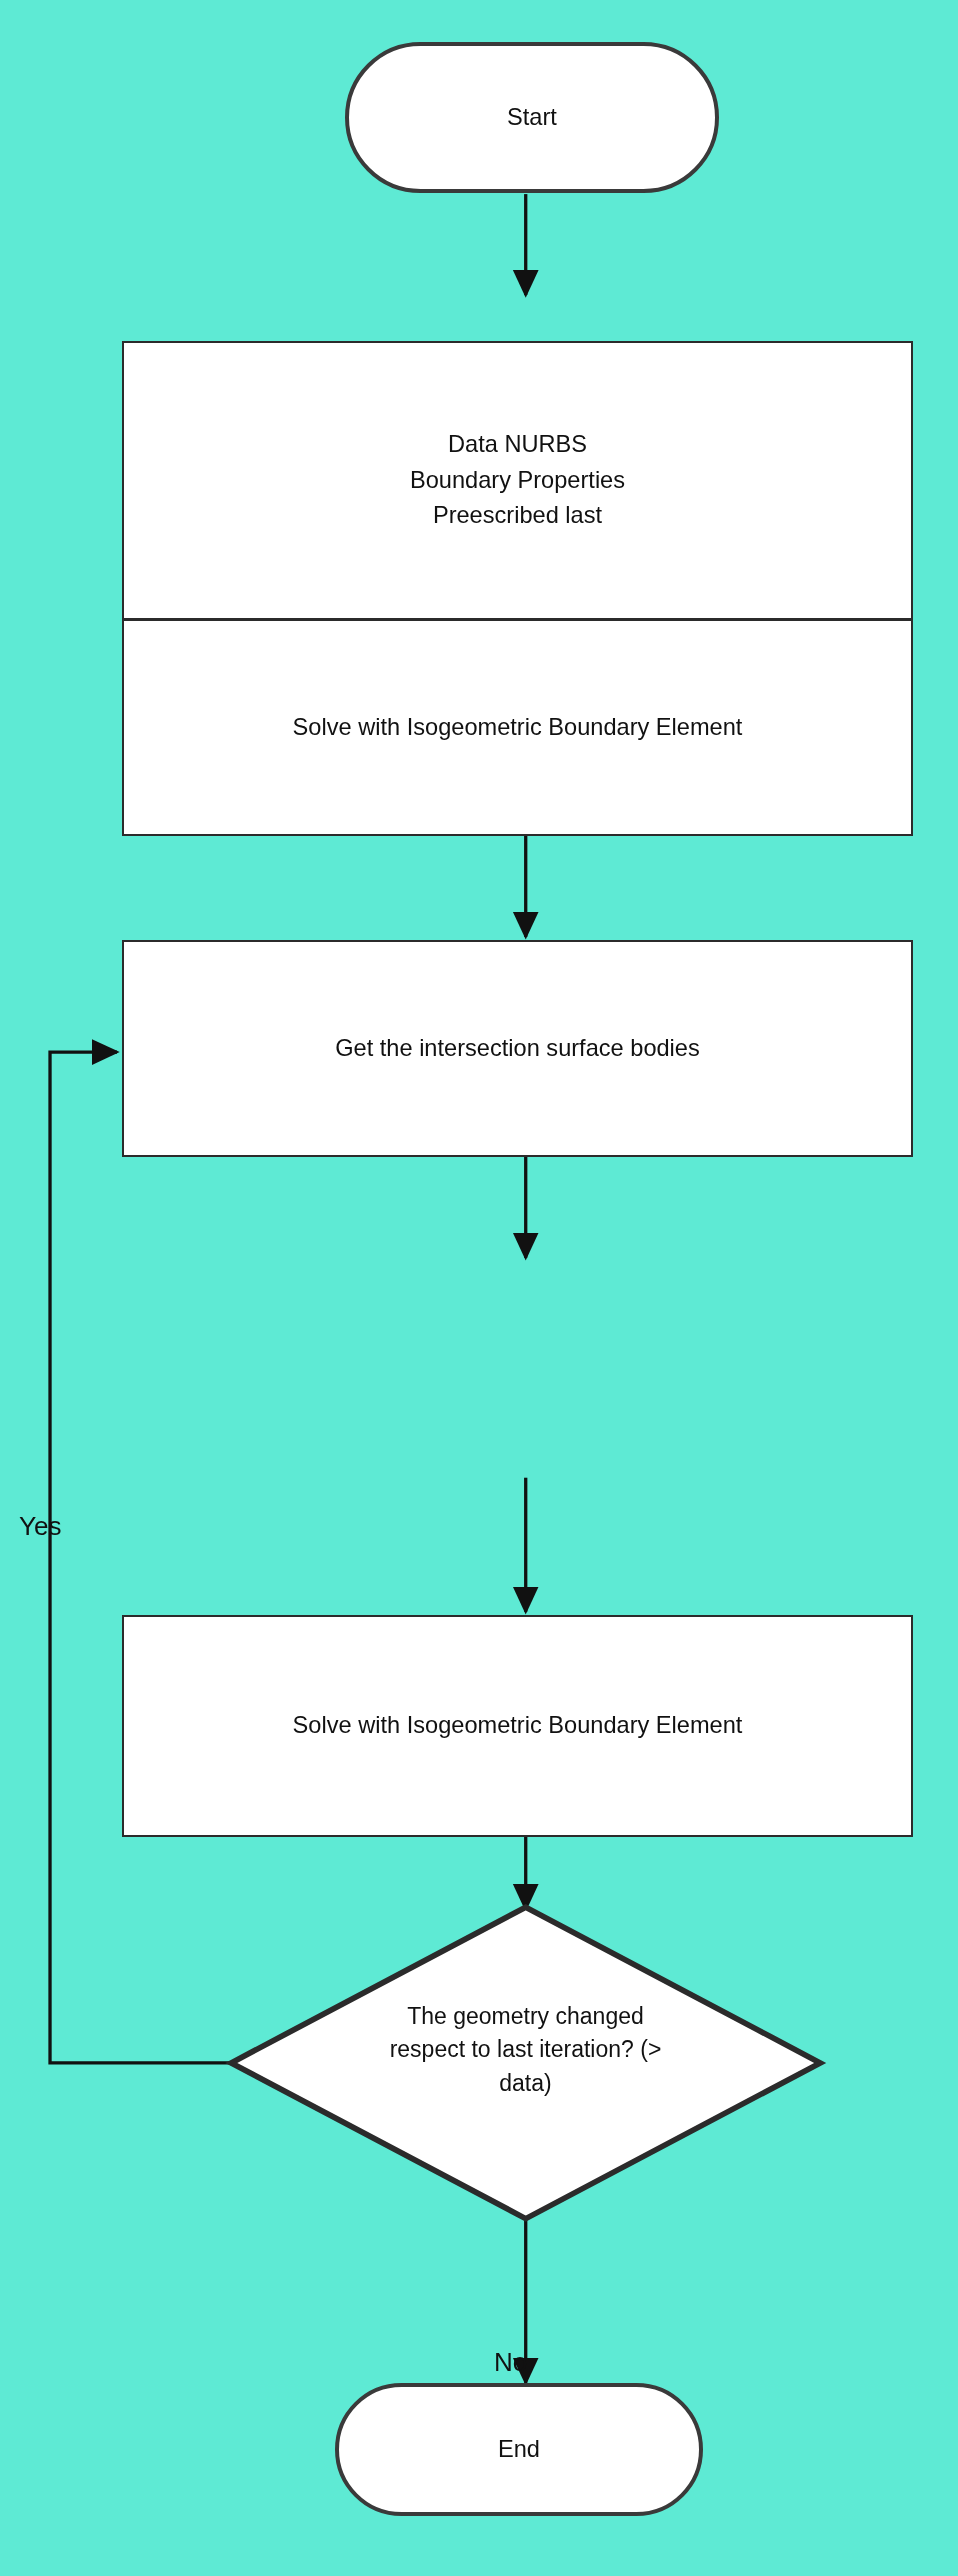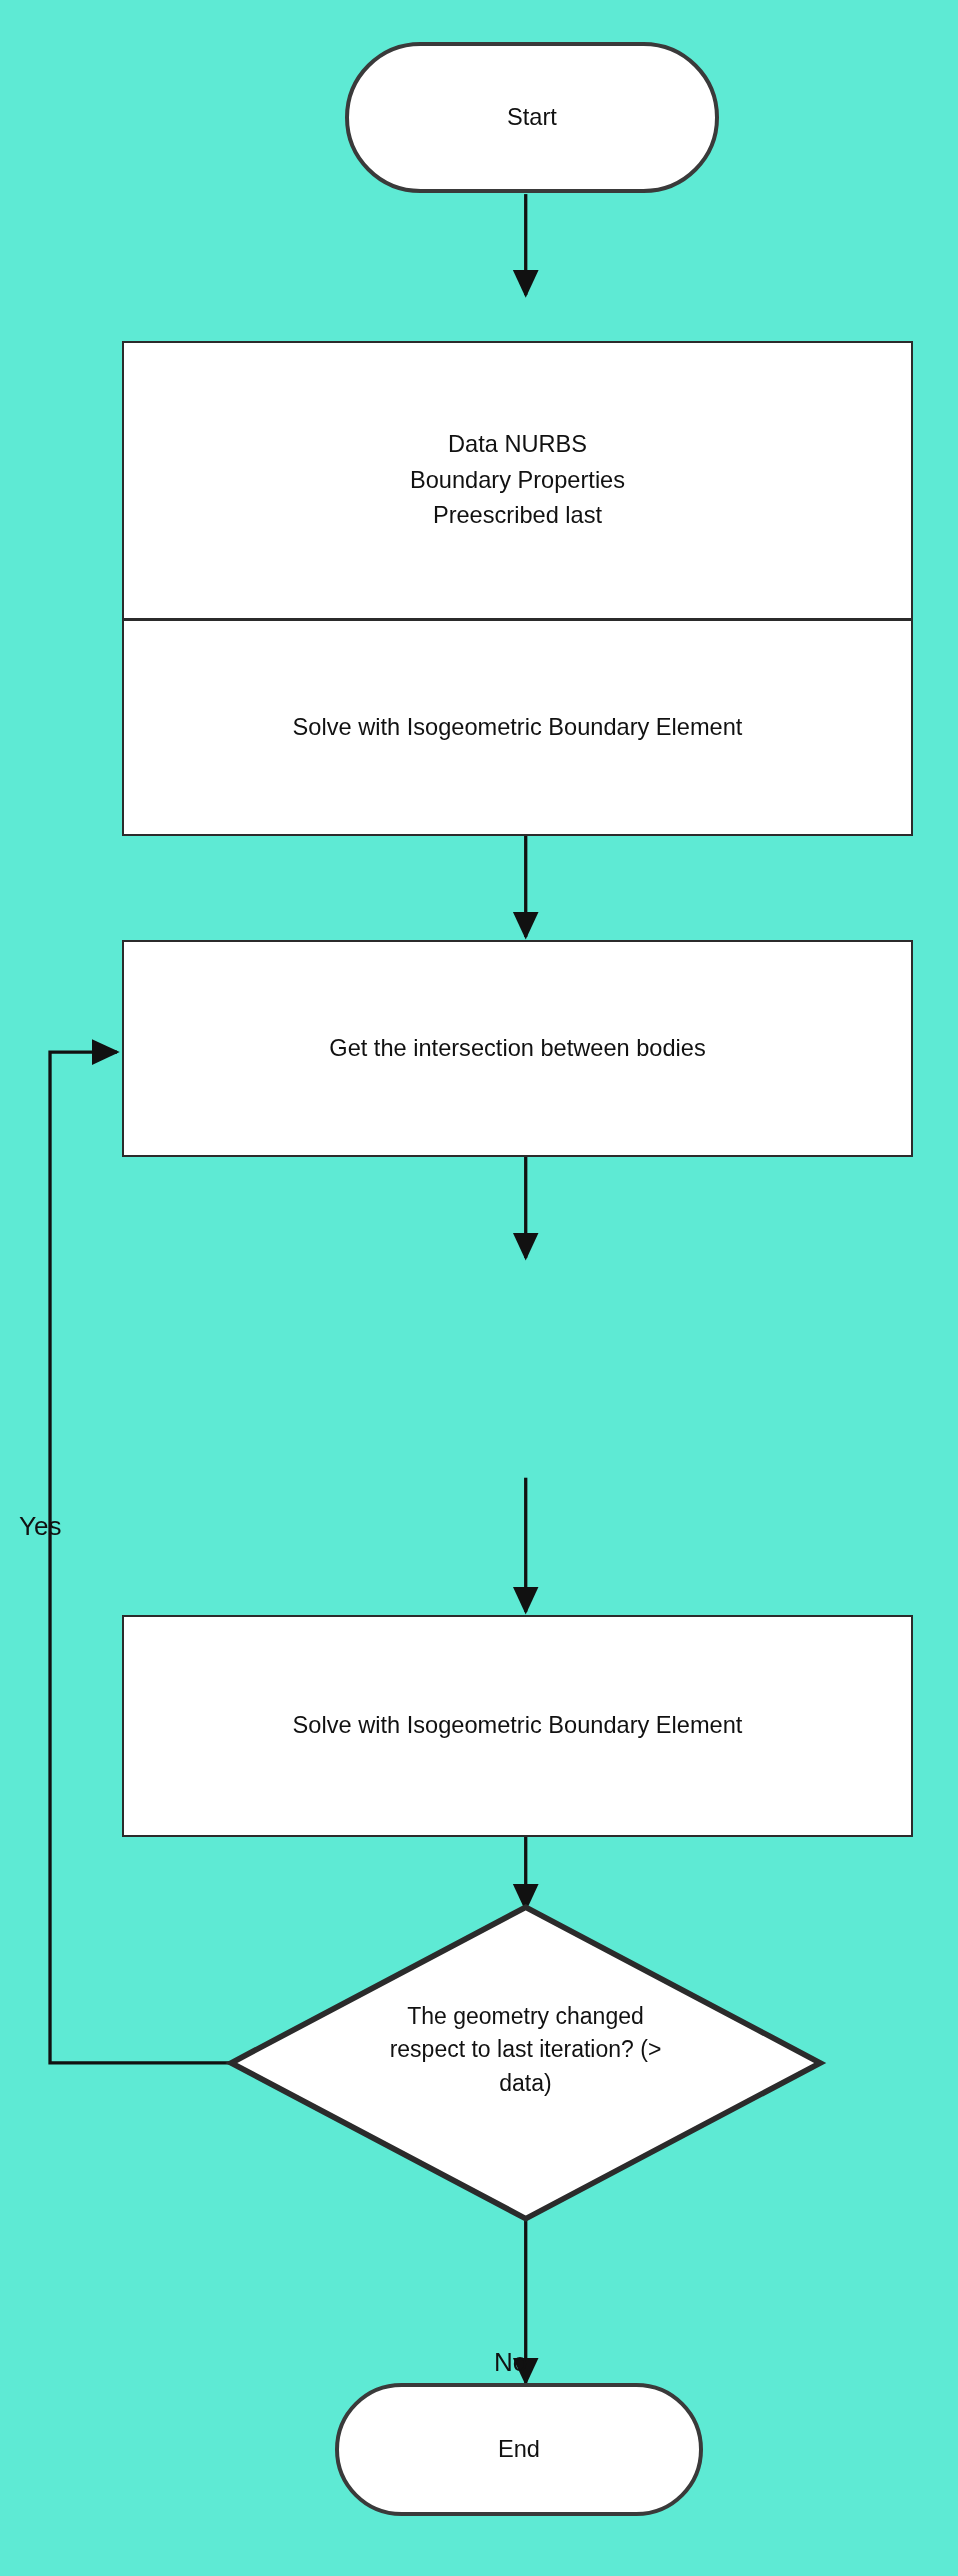--- a/index.html
+++ b/index.html
@@ -109,21 +109,21 @@
   </div>
 
   <div class="node process" style="left:122px; top:619px; width:791px; height:217px;">
     <div>
       <span class="line">Solve with Isogeometric Boundary Element</span>
     </div>
   </div>
 
   <div class="node process" style="left:122px; top:940px; width:791px; height:217px;">
     <div>
-      <span class="line">Get the intersection between bodies</span>
+      <span class="line">Get the intersection surface bodies</span>
     </div>
   </div>
 
 
   <div class="node process" style="left:122px; top:1615px; width:791px; height:222px;">
     <div>
       <span class="line">Solve with Isogeometric Boundary Element</span>
     </div>
   </div>
 

